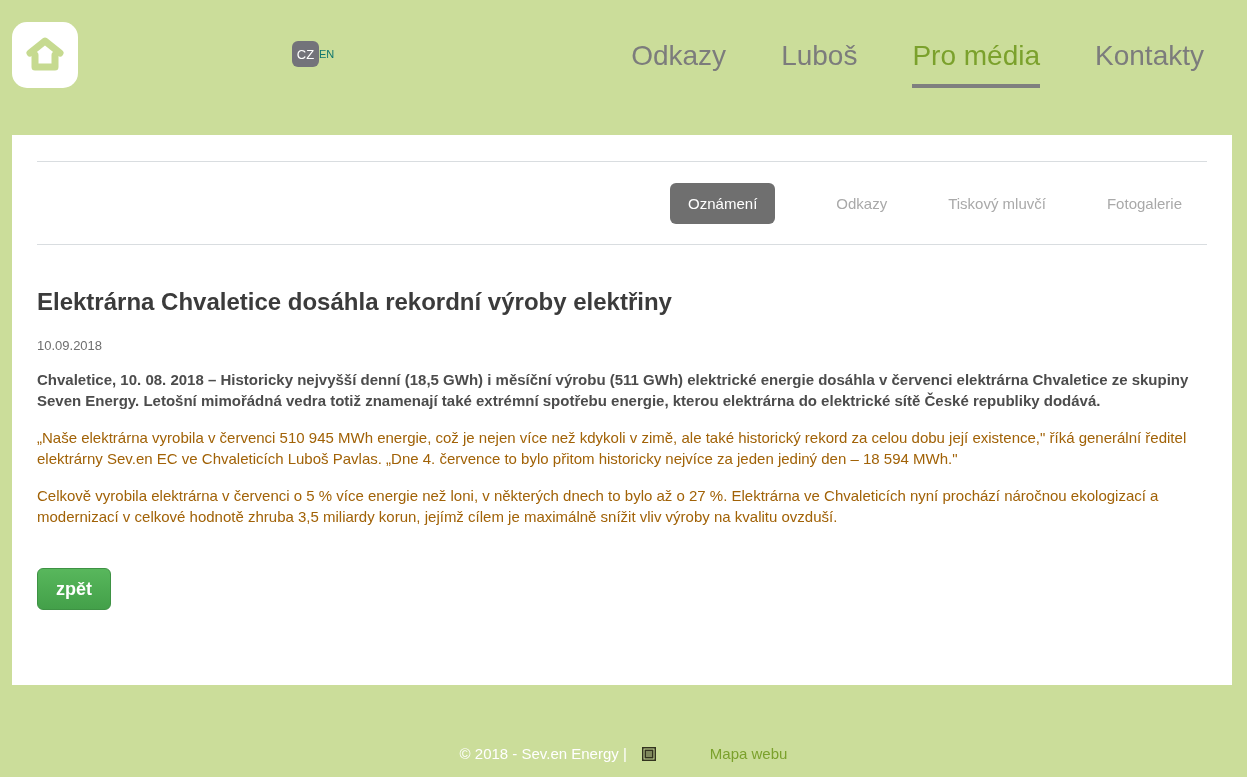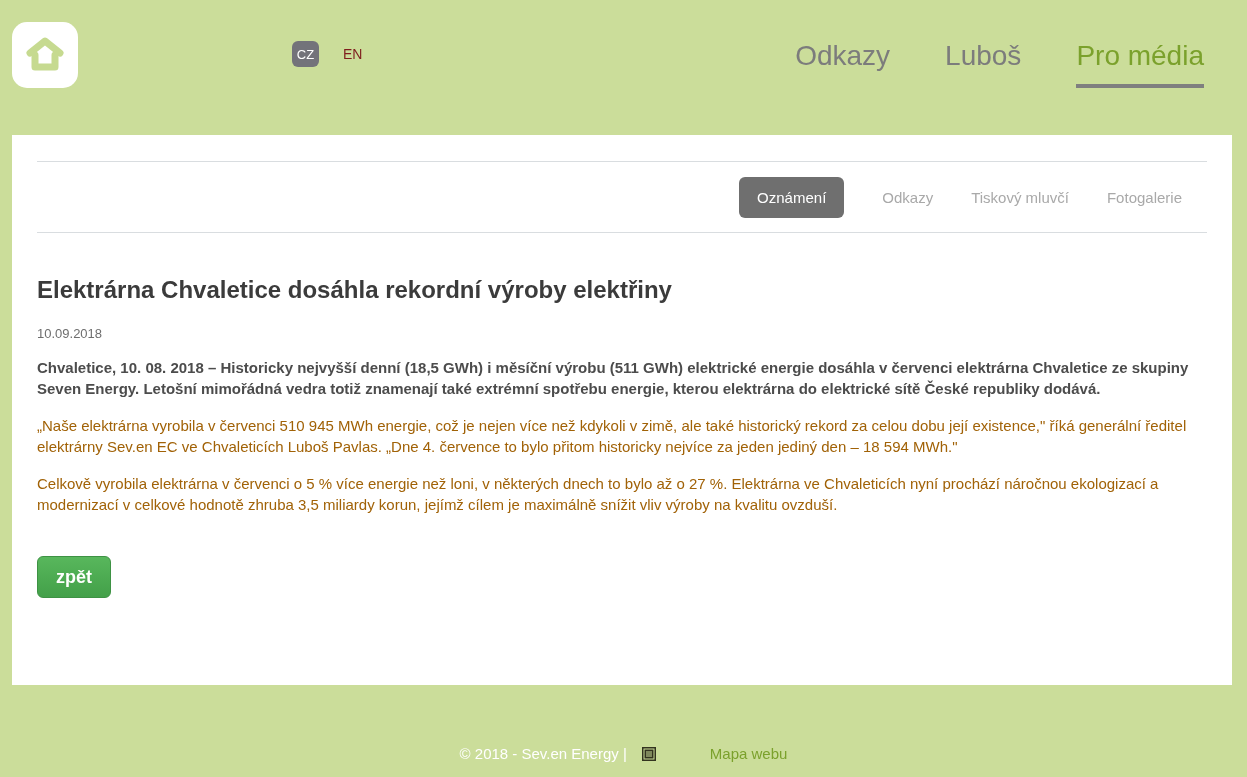--- a/index.html
+++ b/index.html
@@ -17,21 +17,21 @@
     position:absolute; left:12px; top:22px; width:66px; height:66px;
     background:#ffffff; border-radius:15px; cursor:pointer;
     display:flex; align-items:center; justify-content:center;
   }
   .lang { position:absolute; left:292px; top:41px; height:26px; display:flex; align-items:center; }
   .lang-cz {
     width:27px; height:26px; background:#73737a; color:#ffffff;
     border-radius:6px; font-size:13px; display:flex; align-items:center; justify-content:center;
     cursor:pointer;
   }
-  .lang-en { margin-left:24px; font-size:14px; color:#7f1d1d; cursor:pointer; }
+  .lang-en { margin-left:0; font-size:11px; color:#0f766e; cursor:pointer; }
 
   .nav {
     position:absolute; top:40px; right:43px;
     display:flex; gap:55px; align-items:flex-start;
   }
   .nav-item {
     position:relative; font-size:28px; color:#7c7c7c; cursor:pointer;
     letter-spacing:0; font-weight:400; padding-bottom:16px; white-space:nowrap;
   }
   .nav-item.active { color:#7ba12c; }
@@ -40,22 +40,22 @@
     height:4px; background:#7f7f7f;
   }
 
   
   .content {
     position:absolute; left:12px; top:135px; width:1220px; height:550px;
     background:#ffffff; padding:0 25px;
   }
   .tabs-bar {
     border-top:1px solid #d9dde0; border-bottom:1px solid #d9dde0;
-    margin-top:26px; height:72px;
-    display:flex; justify-content:flex-end; align-items:center; gap:38px;
+    margin-top:26px; height:84px;
+    display:flex; justify-content:flex-end; align-items:center; gap:61px;
     padding-right:25px;
   }
   .tab { font-size:15px; color:#a9a9a9; cursor:pointer; white-space:nowrap; }
   .tab.active {
     background:#6f6f6f; color:#ffffff; border-radius:6px;
     padding:12px 18px;
   }
 
   .article { padding-top:43px; }
   .article-title { font-size:24px; font-weight:bold; color:#3b3b3b; }
@@ -97,20 +97,21 @@
 
   <div class="lang">
     <div class="lang-cz">CZ</div>
     <div class="lang-en">EN</div>
   </div>
 
   <div class="nav">
     <div class="nav-item">Odkazy</div>
     <div class="nav-item">Luboš</div>
     <div class="nav-item active">Pro média</div>
+    <div class="nav-item">Kontakty</div>
   </div>
 </div>
 
 <div class="content">
 
   <div class="tabs-bar">
     <div class="tab active">Oznámení</div>
     <div class="tab">Odkazy</div>
     <div class="tab">Tiskový mluvčí</div>
     <div class="tab">Fotogalerie</div>

